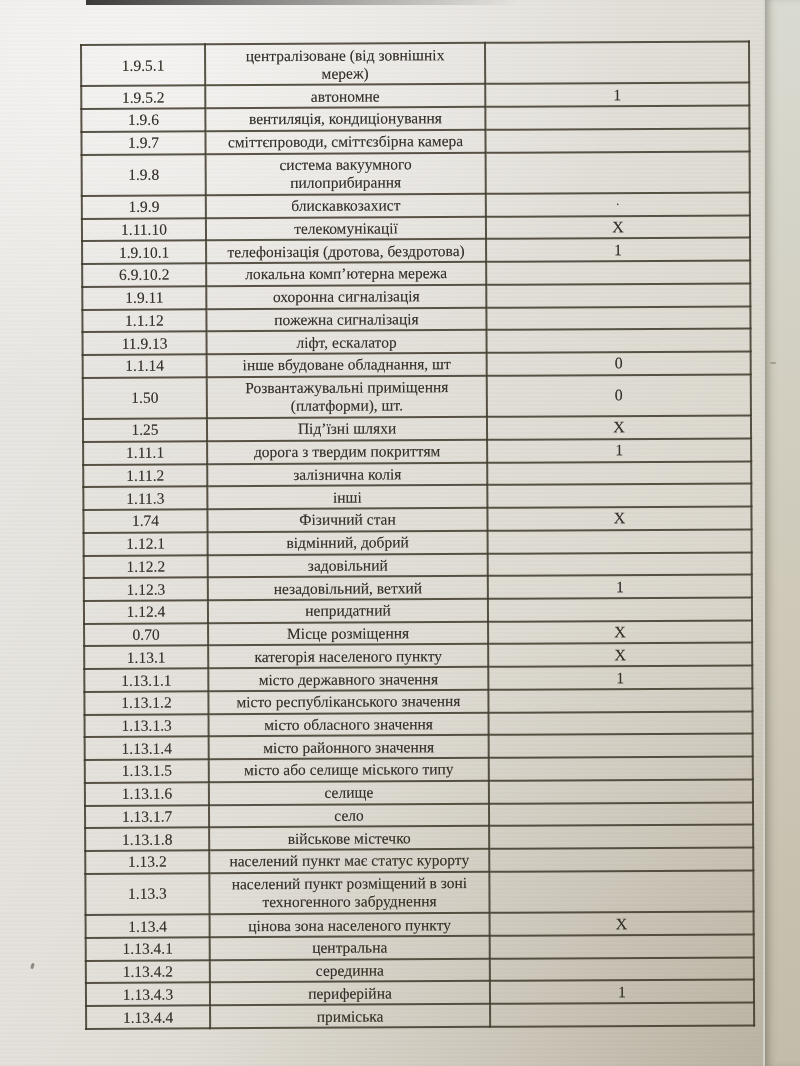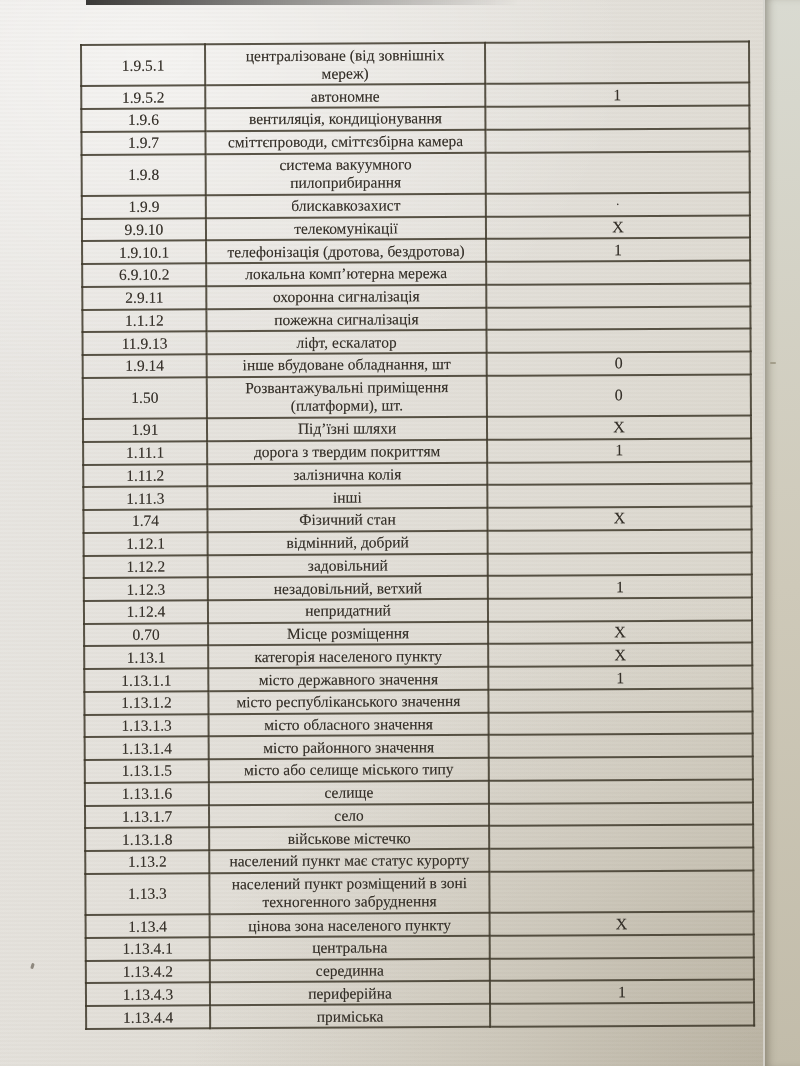--- a/index.html
+++ b/index.html
@@ -110,62 +110,62 @@
             <td class="c-label">система вакуумного
 пилоприбирання</td>
             <td class="c-value"></td>
           </tr>
           <tr>
             <td class="c-code">1.9.9</td>
             <td class="c-label">блискавкозахист</td>
             <td class="c-value dot-mark">·</td>
           </tr>
           <tr>
-            <td class="c-code">9.9.10</td>
+            <td class="c-code">1.11.10</td>
             <td class="c-label">телекомунікації</td>
             <td class="c-value">X</td>
           </tr>
           <tr>
             <td class="c-code">1.9.10.1</td>
             <td class="c-label">телефонізація (дротова, бездротова)</td>
             <td class="c-value">1</td>
           </tr>
           <tr>
             <td class="c-code">6.9.10.2</td>
             <td class="c-label">локальна комп’ютерна мережа</td>
             <td class="c-value"></td>
           </tr>
           <tr>
-            <td class="c-code">2.9.11</td>
+            <td class="c-code">1.9.11</td>
             <td class="c-label">охоронна сигналізація</td>
             <td class="c-value"></td>
           </tr>
           <tr>
             <td class="c-code">1.1.12</td>
             <td class="c-label">пожежна сигналізація</td>
             <td class="c-value"></td>
           </tr>
           <tr>
             <td class="c-code">11.9.13</td>
             <td class="c-label">ліфт, ескалатор</td>
             <td class="c-value"></td>
           </tr>
           <tr>
-            <td class="c-code">1.9.14</td>
+            <td class="c-code">1.1.14</td>
             <td class="c-label">інше вбудоване обладнання, шт</td>
             <td class="c-value">0</td>
           </tr>
           <tr>
             <td class="c-code">1.50</td>
             <td class="c-label">Розвантажувальні приміщення
 (платформи), шт.</td>
             <td class="c-value">0</td>
           </tr>
           <tr>
-            <td class="c-code">1.91</td>
+            <td class="c-code">1.25</td>
             <td class="c-label">Під’їзні шляхи</td>
             <td class="c-value">X</td>
           </tr>
           <tr>
             <td class="c-code">1.11.1</td>
             <td class="c-label">дорога з твердим покриттям</td>
             <td class="c-value">1</td>
           </tr>
           <tr>
             <td class="c-code">1.11.2</td>

